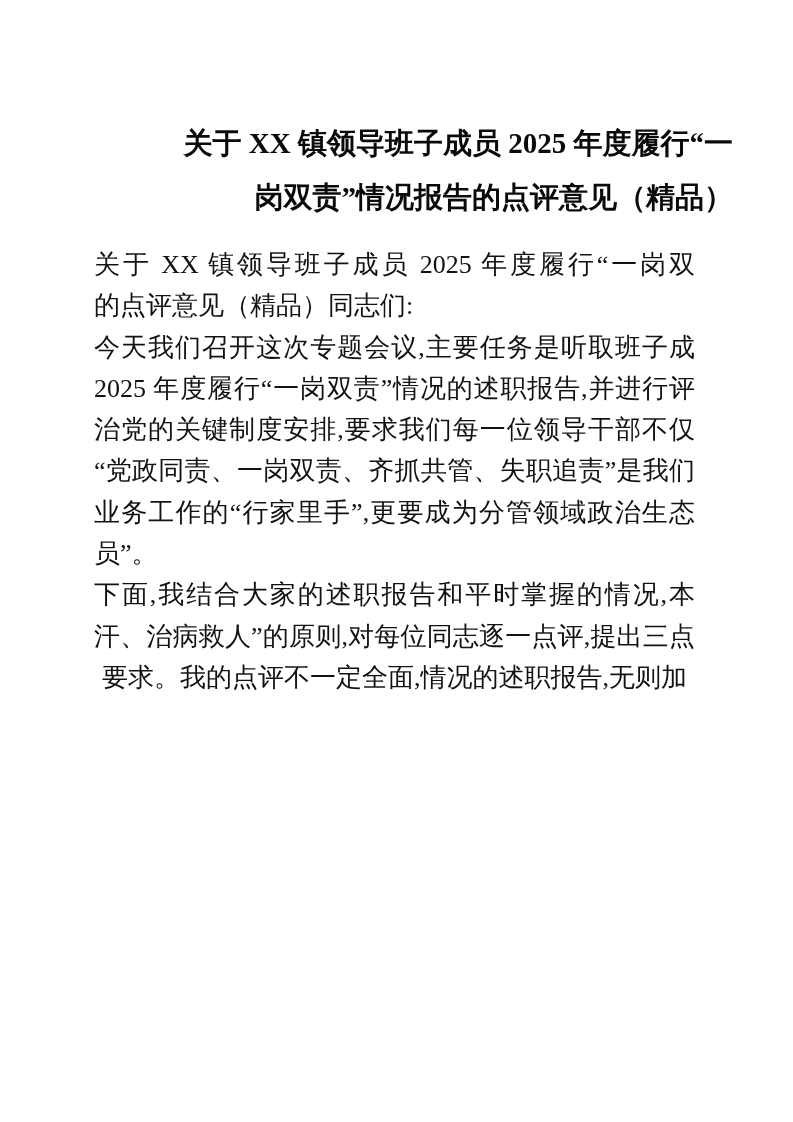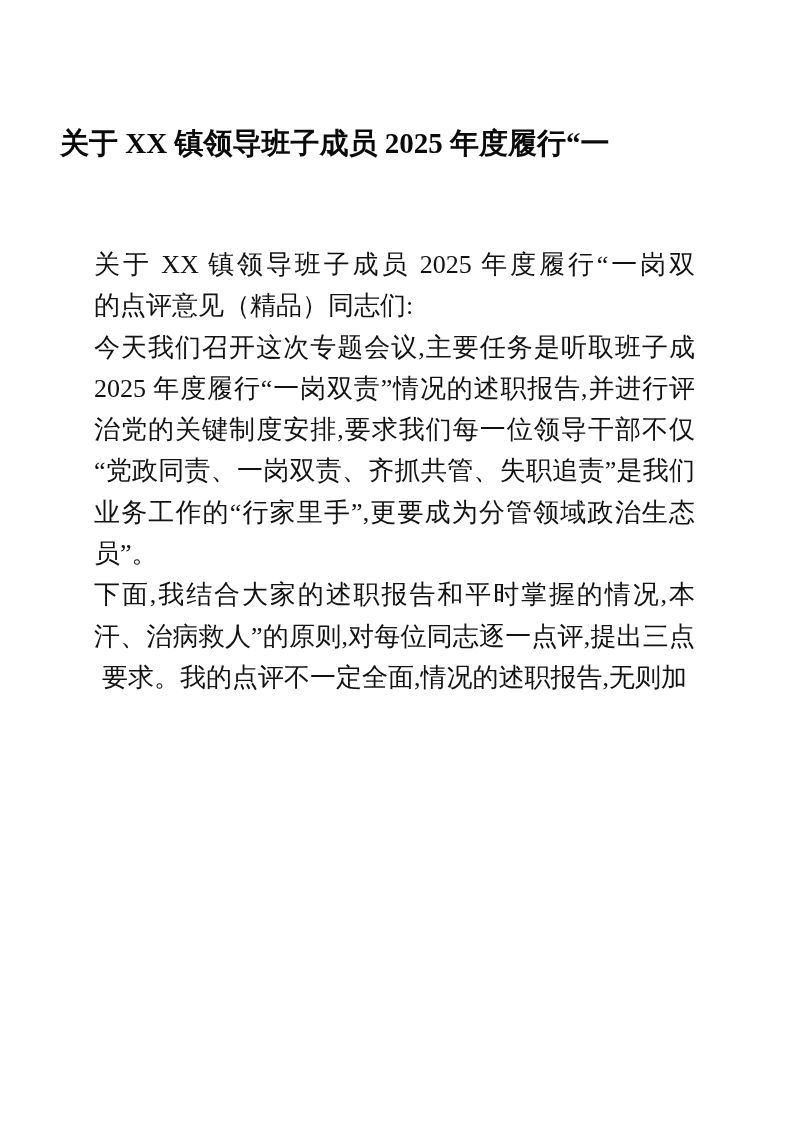--- a/index.html
+++ b/index.html
@@ -21,21 +21,21 @@
     left: 60px;
     right: 60px;
     top: 116px;
     font-size: 29px;
     font-weight: bold;
     color: #0a0a0a;
   }
   .title-line {
     height: 54px;
     line-height: 54px;
-    text-align: left;
+    text-align: right;
     white-space: nowrap;
   }
   .doc-body {
     position: absolute;
     left: 94px;
     width: 601px;
     top: 244px;
     font-size: 26px;
   }
   .para {
@@ -54,20 +54,21 @@
     text-align: center;
     text-align-last: left;
   }
 </style>
 </head>
 <body>
 
 <div class="page">
   <div class="doc-title">
       <div class="title-line">关于 XX 镇领导班子成员 2025 年度履行“一</div>
+      <div class="title-line">岗双责”情况报告的点评意见（精品）</div>
     </div>
   <div class="doc-body">
       <div class="para">
         <div class="text-line">关于 XX 镇领导班子成员 2025 年度履行“一岗双责”情况报告</div>
         <div class="text-line last">的点评意见（精品）同志们:</div>
       </div>
       <div class="para">
         <div class="text-line">今天我们召开这次专题会议,主要任务是听取班子成员关于</div>
         <div class="text-line">2025 年度履行“一岗双责”情况的述职报告,并进行评议。落实</div>
         <div class="text-line">治党的关键制度安排,要求我们每一位领导干部不仅要成为</div>

